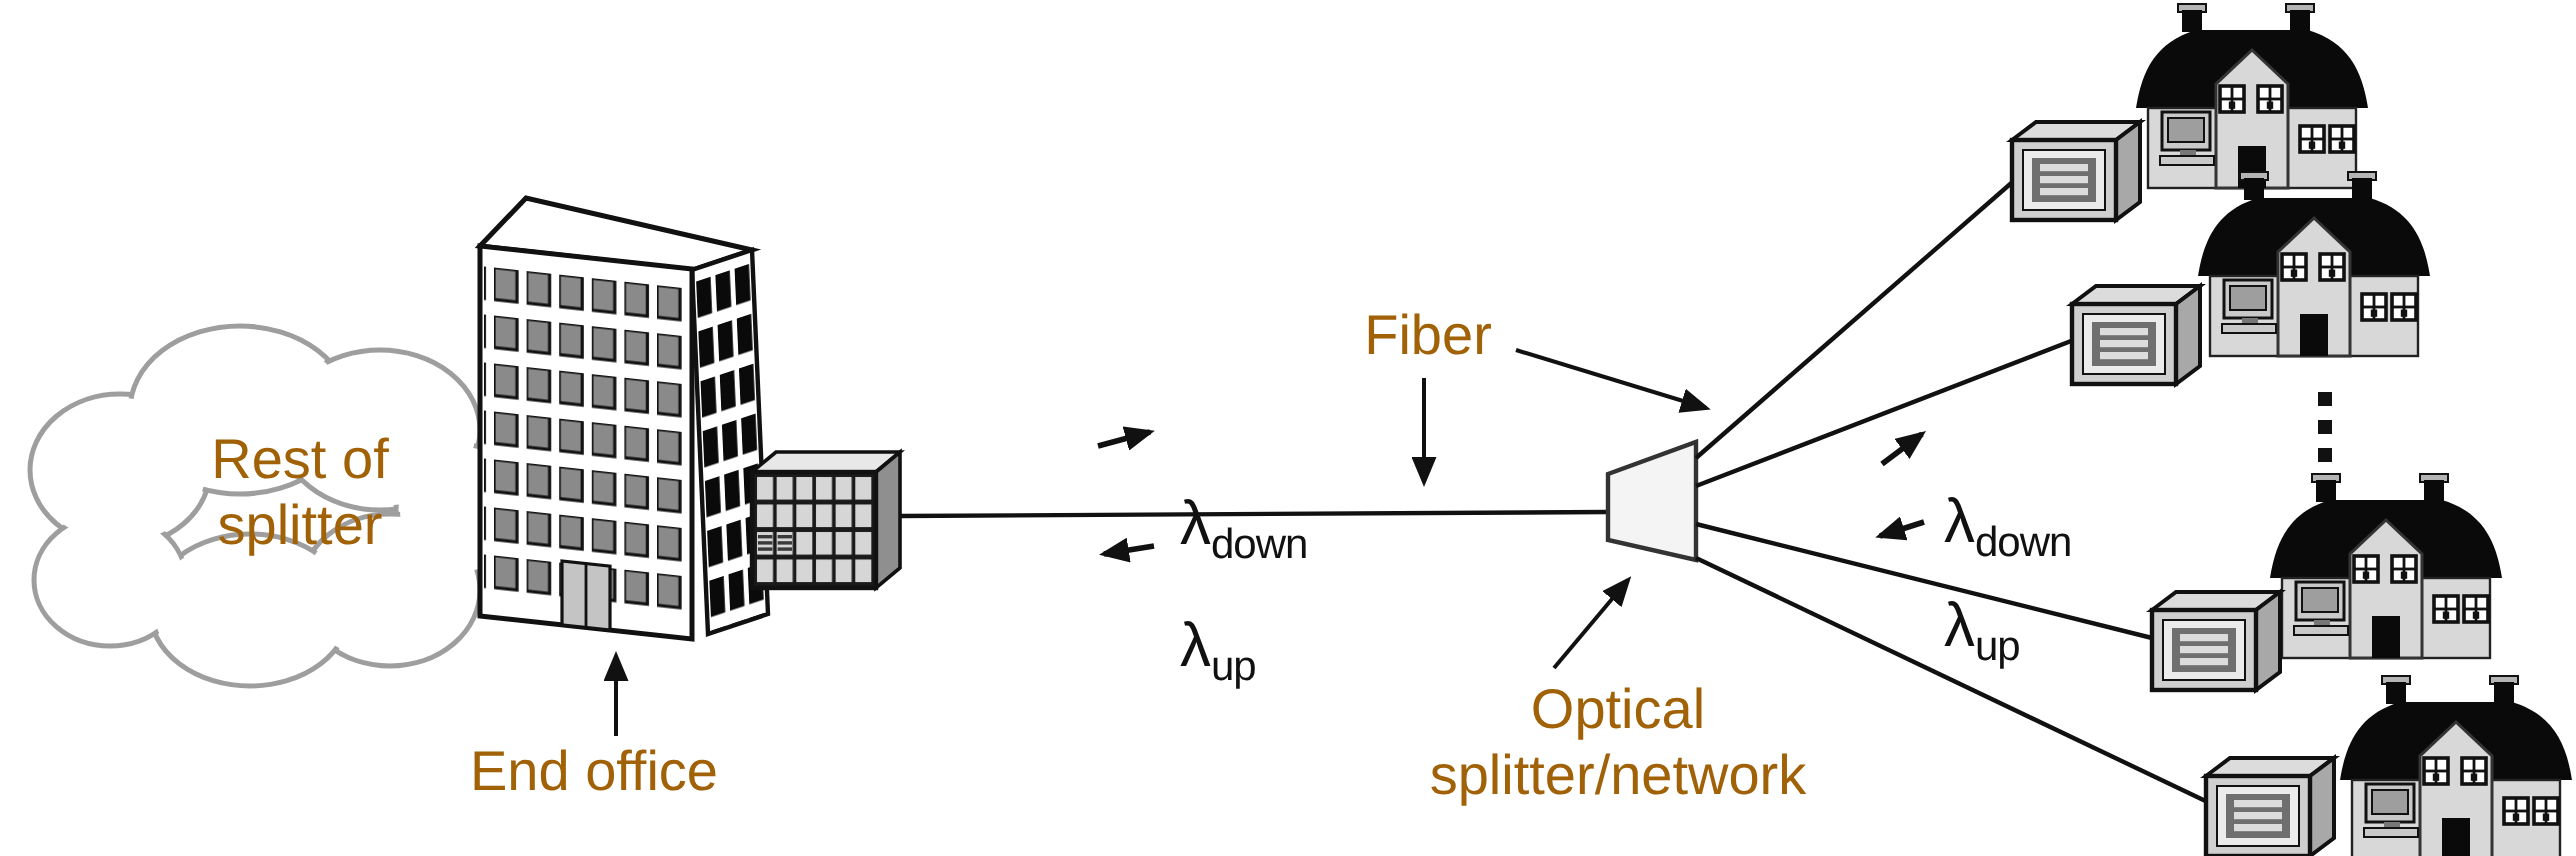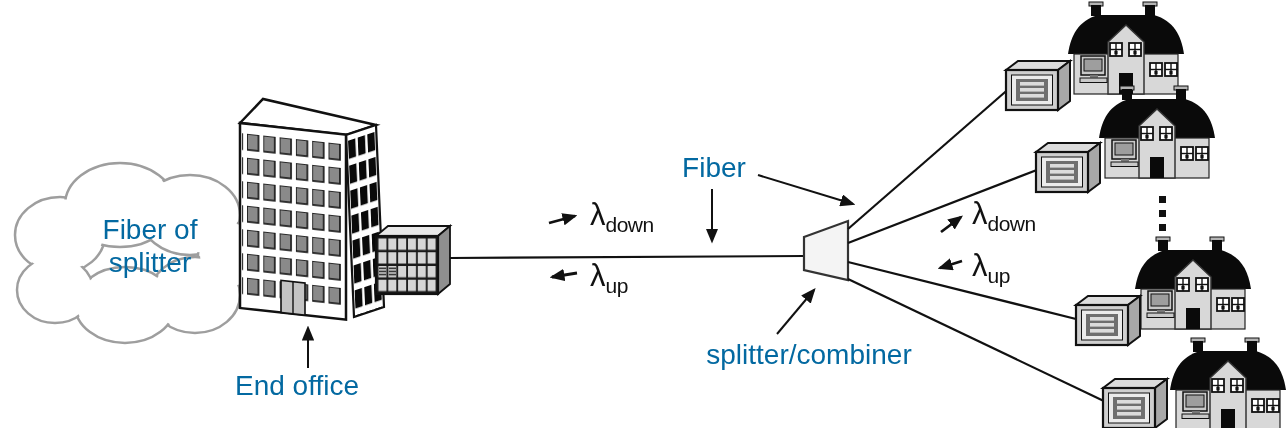--- a/index.html
+++ b/index.html
@@ -1,23 +1,23 @@
 <!DOCTYPE html>
 <html style="--ink: #111111; --cloud-stroke: #9e9e9e; --building-window: #8a8a8a; --house-facade: #d8d8d8; --roof-black: #0a0a0a; --splitter-fill: #f4f4f4;"><head>
 <meta charset="utf-8">
 <style>
   html,body{margin:0;padding:0;background:#fff;}
   .stage{
     position:relative;width:1288px;height:428px;overflow:hidden;background:#fff;
     font-family:"Liberation Sans",sans-serif;color:#111;
   }
   .stage svg{position:absolute;left:0;top:0;}
-  .lbl{position:absolute;color:#0369a1;font-size:28px;line-height:33px;text-align:center;white-space:nowrap;}
+  .lbl{position:absolute;color:#a16207;font-size:28px;line-height:33px;text-align:center;white-space:nowrap;}
   .lbl .line{display:block;}
-  .lam{position:absolute;font-size:31px;white-space:nowrap;}
+  .lam{position:absolute;font-size:31px;white-space:nowrap;margin-top:47px;}
   .lam .sym{font-size:31px;}
   .lam .sub{font-size:21px;vertical-align:-7px;letter-spacing:-0.5px;}
   .cloud-stroke{stroke:var(--cloud-stroke,#9e9e9e);}
 </style>
 </head>
 <body>
 
 <div class="stage">
 
 <svg width="1288" height="428" viewBox="0 0 1288 428">
@@ -166,30 +166,31 @@
 
   <g stroke="#111" stroke-width="2.8" fill="none">
     <line x1="549" y1="223" x2="575" y2="216" marker-end="url(#ah)"></line>
     <line x1="577" y1="273" x2="552" y2="277" marker-end="url(#ah)"></line>
     <line x1="941" y1="232" x2="961" y2="217" marker-end="url(#ah)"></line>
     <line x1="962" y1="261" x2="940" y2="268" marker-end="url(#ah)"></line>
   </g>
 </svg>
 
 <div class="lbl" style="left:55px;top:213px;width:190px;">
-  <span class="line">Fiber of</span>
+  <span class="line">Rest of</span>
   <span class="line">splitter</span>
 </div>
 
 <div class="lbl" style="left:212px;top:369px;width:170px;">End office</div>
 
 <div class="lbl" style="left:666px;top:151px;width:96px;">Fiber</div>
 
 <div class="lbl" style="left:680px;top:338px;width:258px;">
-  <span class="line">splitter/combiner</span>
+  <span class="line">Optical</span>
+  <span class="line">splitter/network</span>
 </div>
 
 <div class="lam" style="left:590px;top:197px;">
   <span class="sym">λ</span><span class="sub">down</span>
 </div>
 <div class="lam" style="left:590px;top:258px;">
   <span class="sym">λ</span><span class="sub">up</span>
 </div>
 <div class="lam" style="left:972px;top:196px;">
   <span class="sym">λ</span><span class="sub">down</span>

